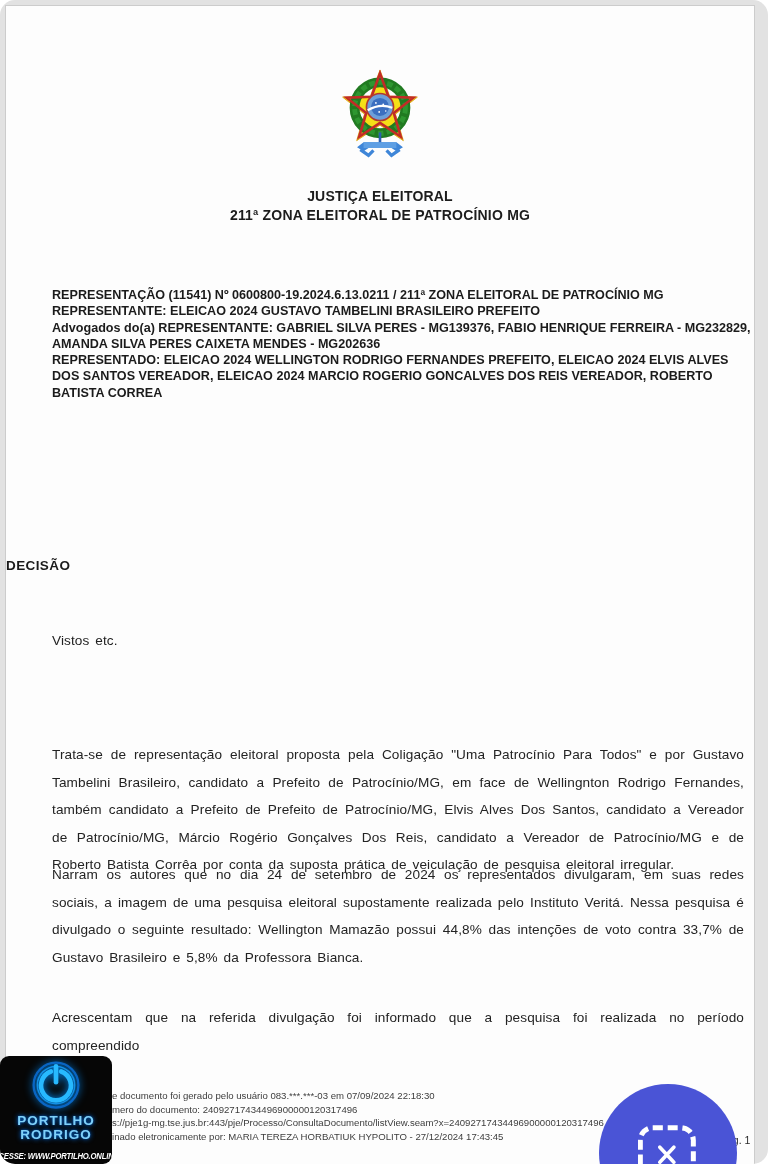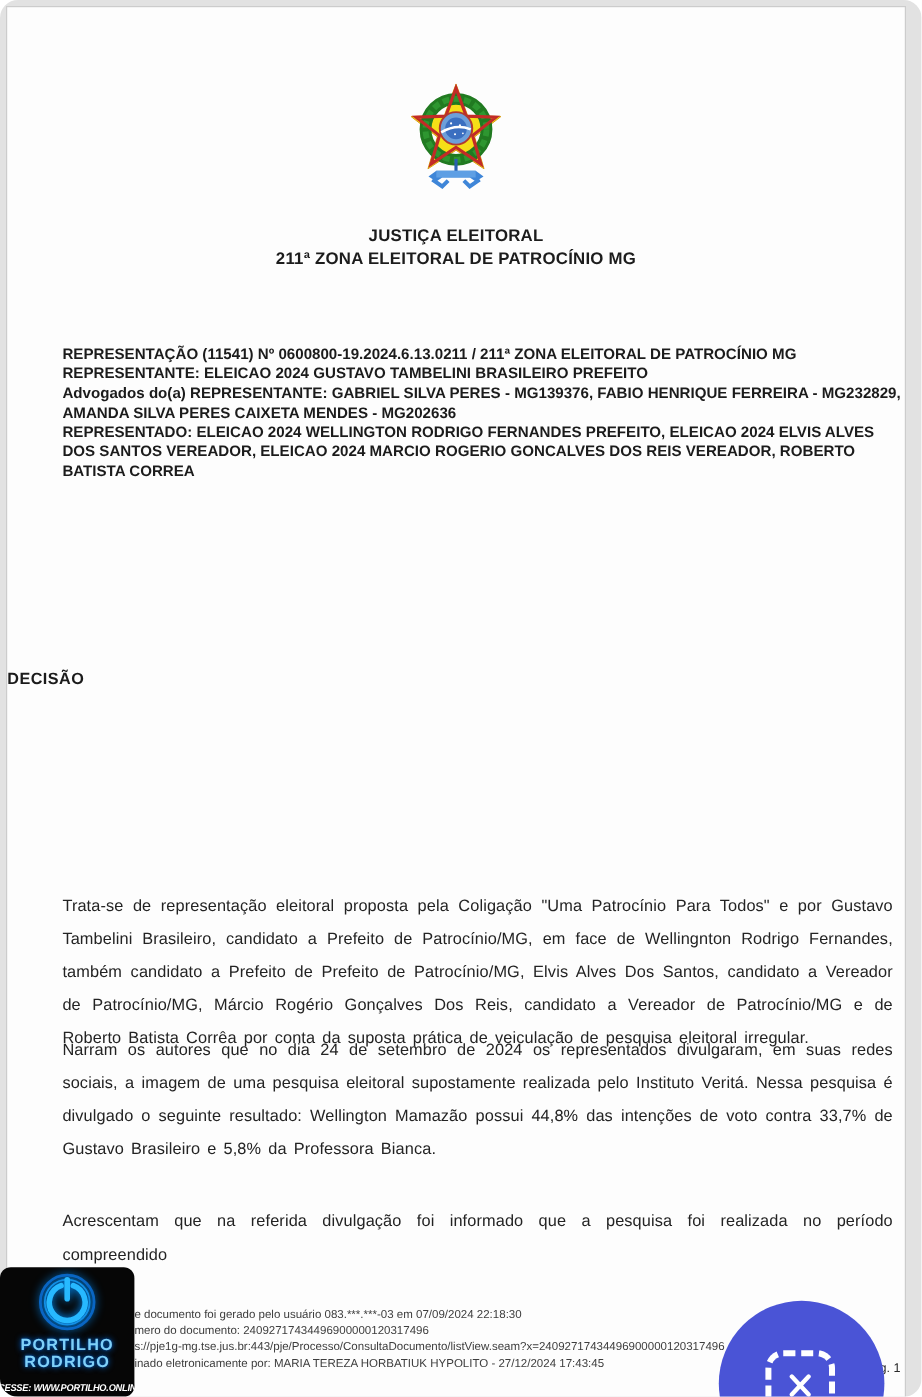--- a/index.html
+++ b/index.html
@@ -126,20 +126,21 @@
 
     <div class="case-block">
       <div>REPRESENTAÇÃO (11541) Nº 0600800-19.2024.6.13.0211 / 211ª ZONA ELEITORAL DE PATROCÍNIO MG</div>
       <div>REPRESENTANTE: ELEICAO 2024 GUSTAVO TAMBELINI BRASILEIRO PREFEITO</div>
       <div>Advogados do(a) REPRESENTANTE: GABRIEL SILVA PERES - MG139376, FABIO HENRIQUE FERREIRA - MG232829, AMANDA SILVA PERES CAIXETA MENDES - MG202636</div>
       <div>REPRESENTADO: ELEICAO 2024 WELLINGTON RODRIGO FERNANDES PREFEITO, ELEICAO 2024 ELVIS ALVES DOS SANTOS VEREADOR, ELEICAO 2024 MARCIO ROGERIO GONCALVES DOS REIS VEREADOR, ROBERTO BATISTA CORREA</div>
     </div>
 
     <div class="decision-heading">DECISÃO</div>
 
+    <div class="body-par par-vistos">Vistos etc.</div>
     <div class="body-par par-1">Trata-se de representação eleitoral proposta pela Coligação "Uma Patrocínio Para Todos" e por Gustavo Tambelini Brasileiro, candidato a Prefeito de Patrocínio/MG, em face de Wellingnton Rodrigo Fernandes, também candidato a Prefeito de Prefeito de Patrocínio/MG, Elvis Alves Dos Santos, candidato a Vereador de Patrocínio/MG, Márcio Rogério Gonçalves Dos Reis, candidato a Vereador de Patrocínio/MG e de Roberto Batista Corrêa por conta da suposta prática de veiculação de pesquisa eleitoral irregular.</div>
     <div class="body-par par-2">Narram os autores que no dia 24 de setembro de 2024 os representados divulgaram, em suas redes sociais, a imagem de uma pesquisa eleitoral supostamente realizada pelo Instituto Veritá. Nessa pesquisa é divulgado o seguinte resultado: Wellington Mamazão possui 44,8% das intenções de voto contra 33,7% de Gustavo Brasileiro e 5,8% da Professora Bianca.</div>
     <div class="body-par par-3">Acrescentam que na referida divulgação foi informado que a pesquisa foi realizada no período compreendido</div>
 
     <div class="footer-meta">
       <div>e documento foi gerado pelo usuário 083.***.***-03 em 07/09/2024 22:18:30</div>
       <div>mero do documento: 24092717434496900000120317496</div>
       <div>s://pje1g-mg.tse.jus.br:443/pje/Processo/ConsultaDocumento/listView.seam?x=24092717434496900000120317496</div>
       <div>inado eletronicamente por: MARIA TEREZA HORBATIUK HYPOLITO - 27/12/2024 17:43:45</div>
     </div>

